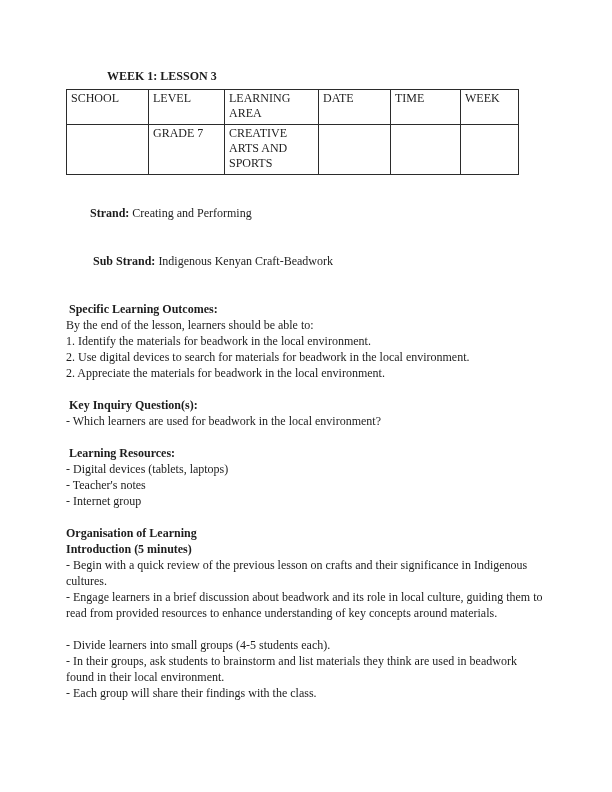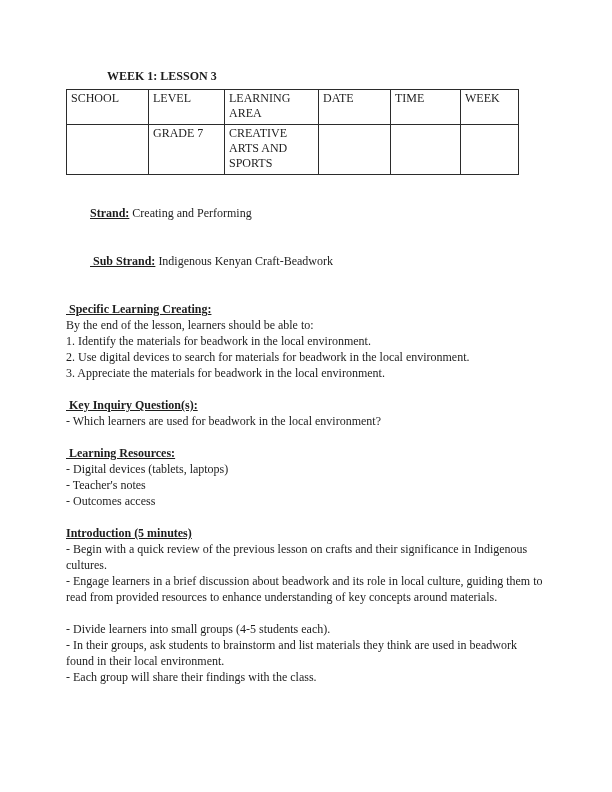--- a/index.html
+++ b/index.html
@@ -39,21 +39,21 @@
     padding: 1px 4px 3px 4px;
     line-height: 15px;
     overflow: hidden;
     white-space: pre-wrap;
   }
   tr.hdr td { height: 28px; }
   tr.body-row td { height: 43px; }
   .block { margin-top: 16px; }
   .block.first { margin-top: 14px; }
   .t { white-space: pre-wrap; margin: 0; }
-  .b { font-weight: bold; white-space: pre-wrap; text-decoration: underline; }
+  .b { font-weight: bold; white-space: pre-wrap; }
 </style>
 </head>
 <body>
 
 <div class="page">
   <div class="content">
 
     <div class="doc-title">WEEK 1: LESSON 3</div>
 
     <table class="info">
@@ -88,40 +88,41 @@
     <div class="block first">
       <div class="t">
         <span class="b">Strand:</span><span> Creating and Performing</span>
       </div>
       <div class="t">
         <span class="b"> Sub Strand:</span><span> Indigenous Kenyan Craft-Beadwork</span>
       </div>
     </div>
 
     <div class="block">
-      <div class="t b"> Specific Learning Creating:</div>
+      <div class="t b"> Specific Learning Outcomes:</div>
       <div class="t">By the end of the lesson, learners should be able to:</div>
       <div class="t">1. Identify the materials for beadwork in the local environment.</div>
       <div class="t">2. Use digital devices to search for materials for beadwork in the local environment.</div>
-      <div class="t">3. Appreciate the materials for beadwork in the local environment.</div>
+      <div class="t">2. Appreciate the materials for beadwork in the local environment.</div>
     </div>
 
     <div class="block">
       <div class="t b"> Key Inquiry Question(s):</div>
       <div class="t">- Which learners are used for beadwork in the local environment?</div>
     </div>
 
     <div class="block">
       <div class="t b"> Learning Resources:</div>
       <div class="t">- Digital devices (tablets, laptops)</div>
       <div class="t">- Teacher's notes</div>
-      <div class="t">- Outcomes access</div>
+      <div class="t">- Internet group</div>
     </div>
 
     <div class="block">
+      <div class="t b">Organisation of Learning</div>
       <div class="t b">Introduction (5 minutes)</div>
       <div class="t">- Begin with a quick review of the previous lesson on crafts and their significance in Indigenous cultures.</div>
       <div class="t">- Engage learners in a brief discussion about beadwork and its role in local culture, guiding them to read from provided resources to enhance understanding of key concepts around materials.</div>
     </div>
 
     <div class="block">
       <div class="t">- Divide learners into small groups (4-5 students each).</div>
       <div class="t">- In their groups, ask students to brainstorm and list materials they think are used in beadwork found in their local environment.</div>
       <div class="t">- Each group will share their findings with the class.</div>
     </div>

